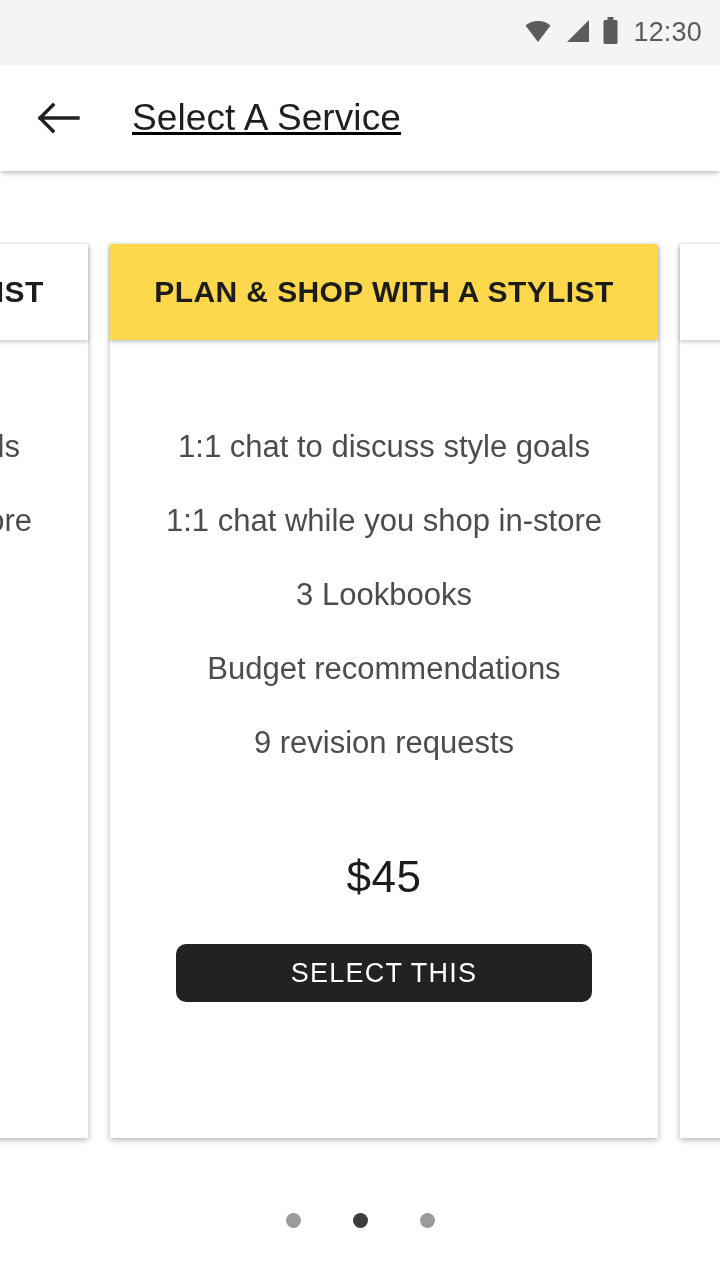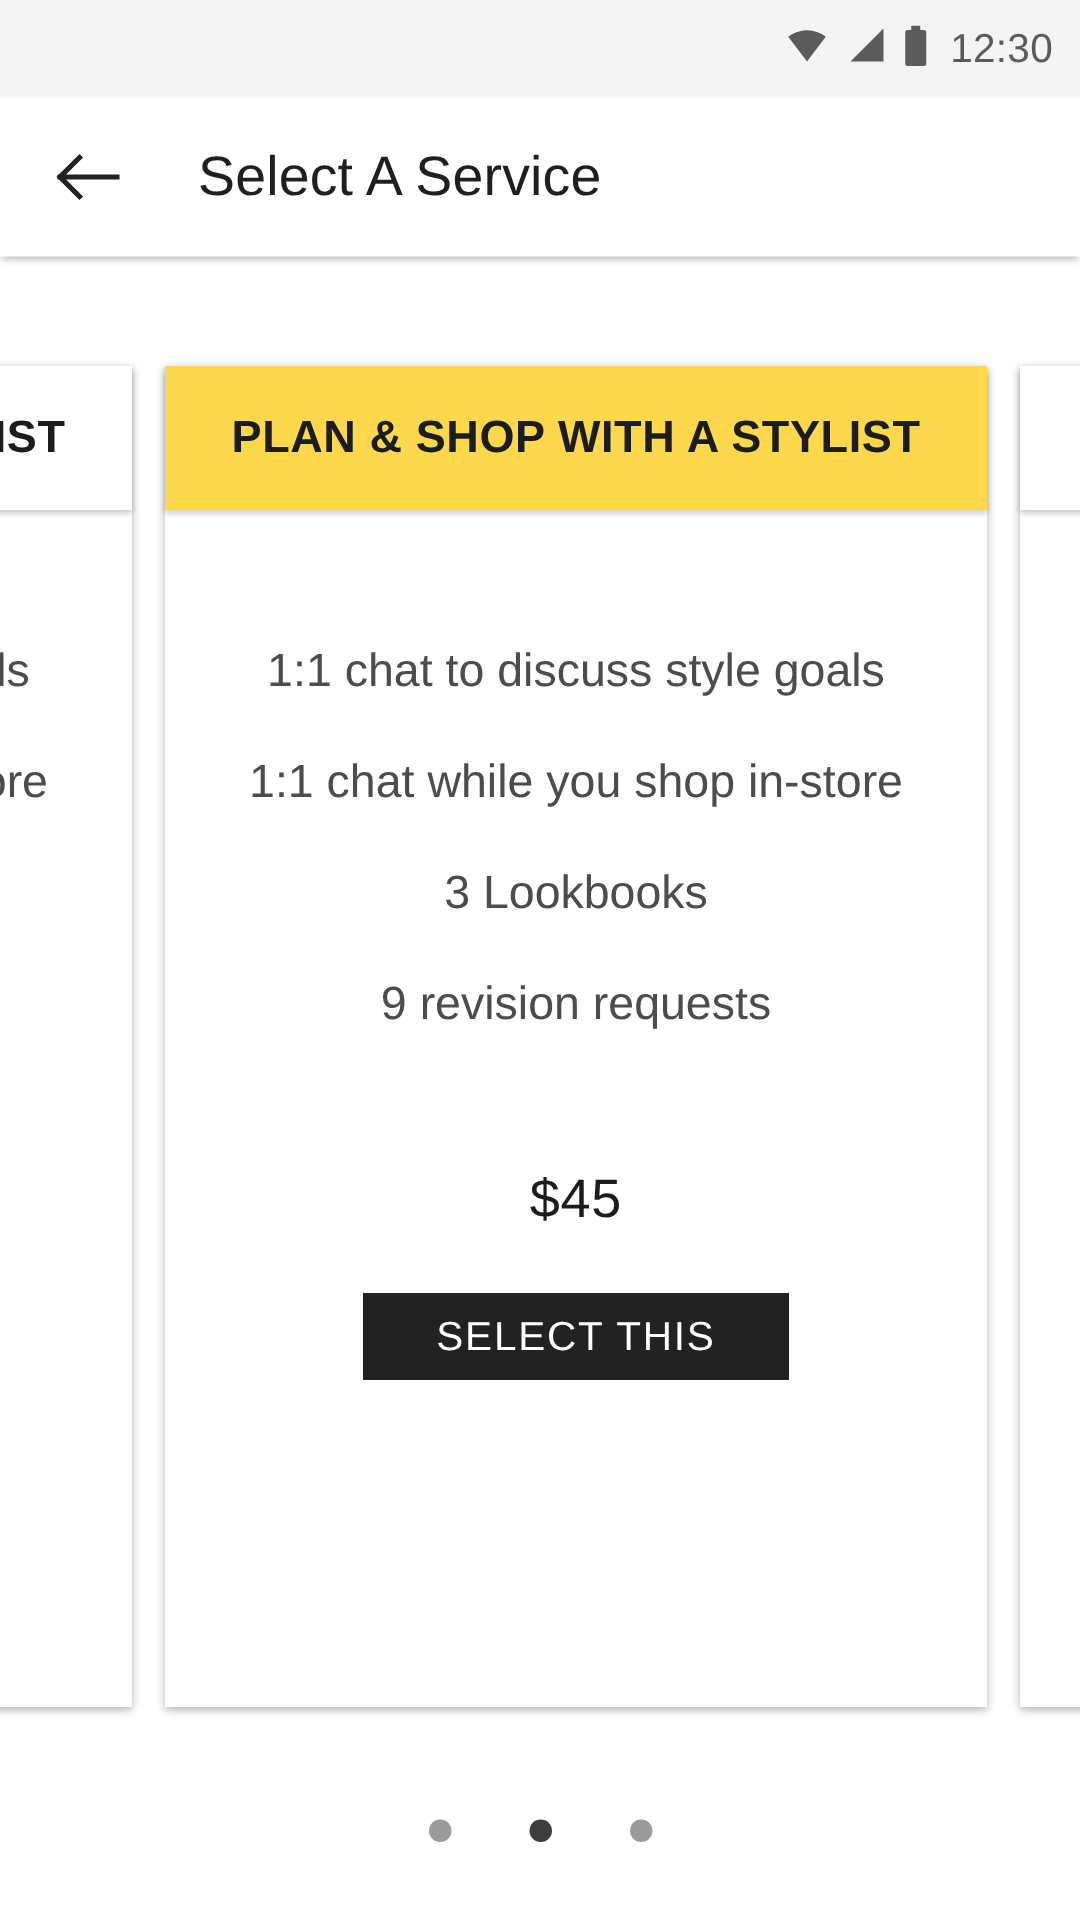--- a/index.html
+++ b/index.html
@@ -39,20 +39,21 @@
   
   .app-bar {
     height: 106px;
     background: #ffffff;
     display: flex;
     align-items: center;
     padding-left: 30px;
     position: relative;
     z-index: 5;
     box-shadow: 0 3px 5px -1px rgba(0,0,0,0.28);
+    text-decoration: underline;
   }
   .back-button {
     width: 56px;
     height: 56px;
     display: flex;
     align-items: center;
     justify-content: center;
     cursor: pointer;
   }
   .app-title {
@@ -121,33 +122,33 @@
     width: 100%;
     text-align: center;
   }
   .feature-item {
     font-size: 31px;
     color: #4c4c4c;
     line-height: 74px;
     white-space: nowrap;
   }
   .price {
-    font-size: 36px;
+    font-size: 44px;
     color: #1c1c1c;
     margin-top: 72px;
     font-weight: 400;
     letter-spacing: 0.5px;
   }
   .select-button {
     margin-top: 42px;
-    width: 284px;
+    width: 416px;
     height: 58px;
     background: #222222;
     border: none;
-    border-radius: 0;
+    border-radius: 10px;
     color: #ffffff;
     font-size: 27px;
     font-family: "Liberation Sans", sans-serif;
     letter-spacing: 1.2px;
     cursor: pointer;
     display: flex;
     align-items: center;
     justify-content: center;
   }
 
@@ -224,20 +225,21 @@
 
     <div class="card is-center">
       <div class="card-header accent">
         <span class="card-header-text">PLAN &amp; SHOP WITH A STYLIST</span>
       </div>
       <div class="card-body">
         <ul class="feature-list">
           <li class="feature-item">1:1 chat to discuss style goals</li>
           <li class="feature-item">1:1 chat while you shop in-store</li>
           <li class="feature-item">3 Lookbooks</li>
+          <li class="feature-item">Budget recommendations</li>
           <li class="feature-item">9 revision requests</li>
         </ul>
         <div class="price">$45</div>
         <button class="select-button">SELECT THIS</button>
       </div>
     </div>
 
     <div class="card is-side">
       <div class="card-header plain">
         

